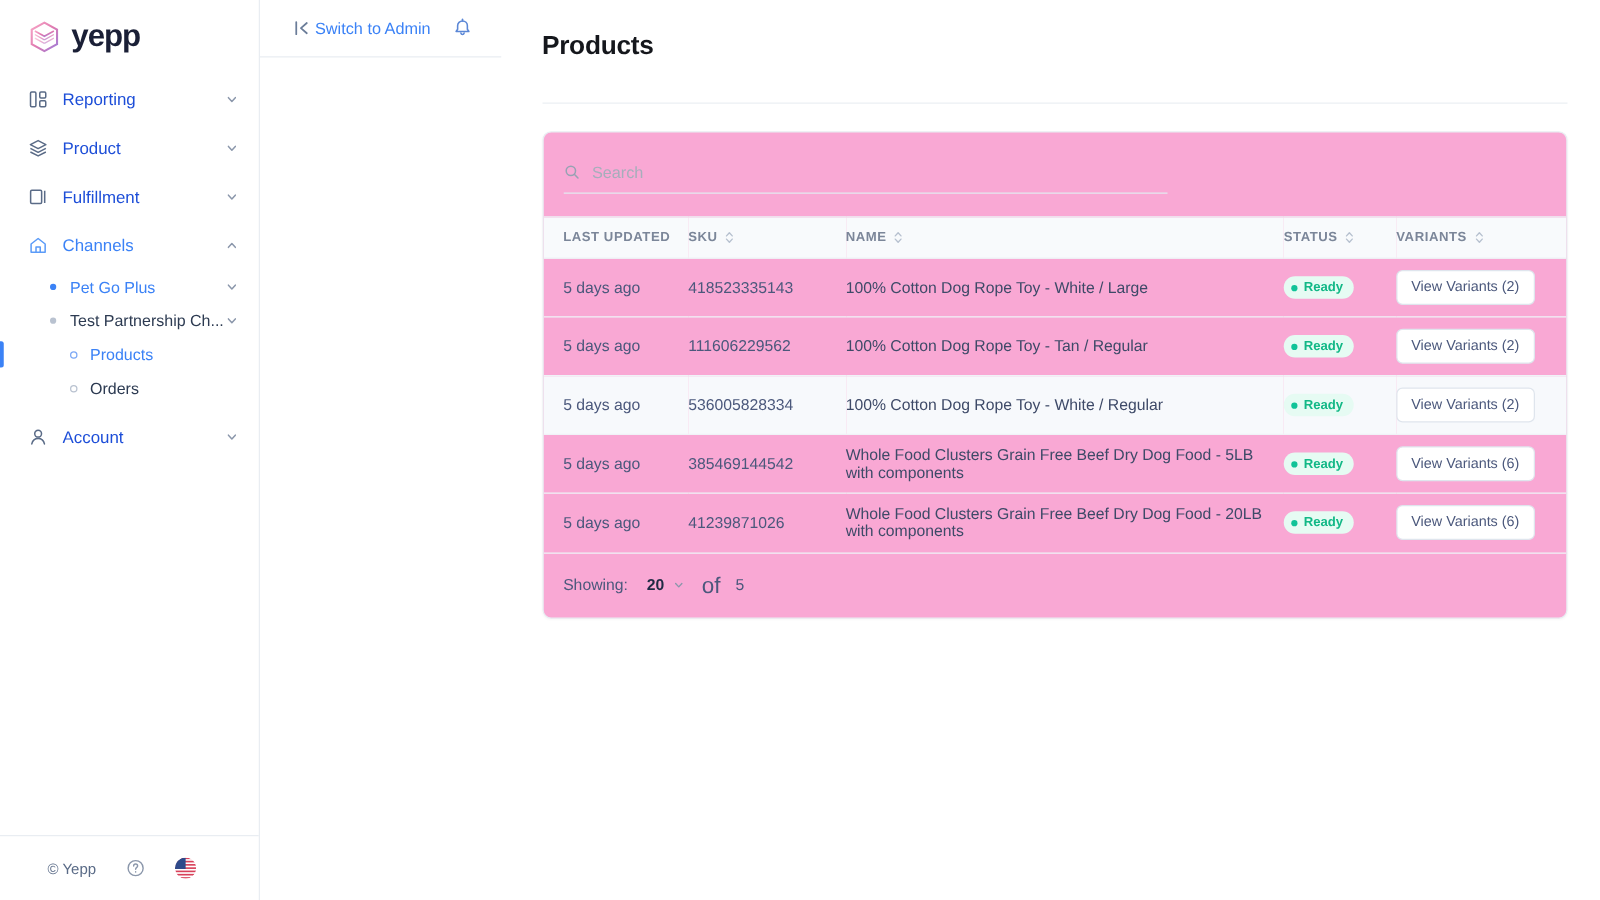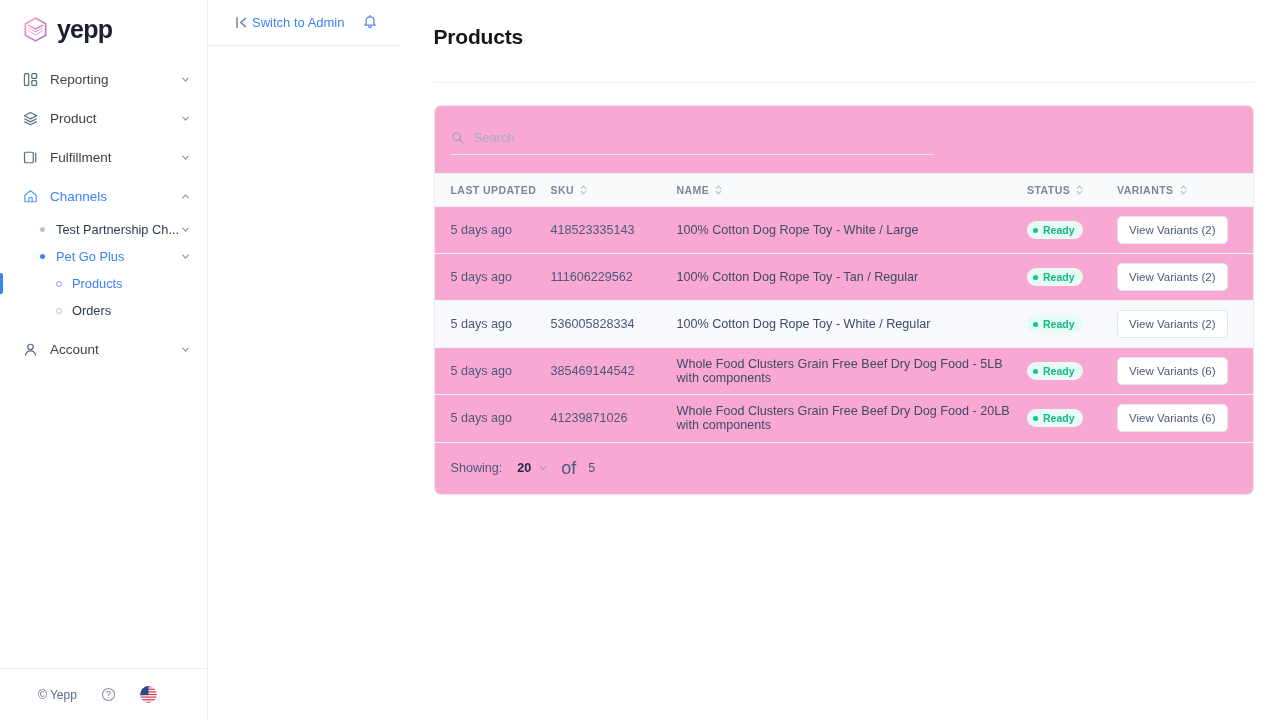--- a/index.html
+++ b/index.html
@@ -35,21 +35,21 @@
     height: 39px; padding: 0 16px 0 22px;
     cursor: pointer; position: relative;
   }
   .nav-ico {
     width: 16px; height: 16px; flex: 0 0 16px;
     margin-right: 12px; color: #5a6b87;
     display: flex; align-items: center; justify-content: center;
   }
   .nav-ico svg { width: 15px; height: 15px; display: block; }
   .nav-label {
-    font-size: 13.5px; color: #404040; flex: 1;
+    font-size: 13.5px; color: #1d4ed8; flex: 1;
     white-space: nowrap; overflow: hidden; text-overflow: ellipsis;
   }
   .nav-item.active .nav-label { color: #3b82f6; }
   .nav-item.active .nav-ico { color: #5b9bf8; }
   .chev {
     width: 11px; height: 11px; color: #8b97ab;
     flex: 0 0 11px; display: flex; align-items: center;
   }
   .chev svg { width: 11px; height: 11px; display: block; }
 
@@ -294,33 +294,33 @@
           </svg>
         </span>
         <span class="nav-label">Channels</span>
         <span class="chev">
           <svg viewBox="0 0 12 12" fill="none" stroke="currentColor" stroke-width="1.3" stroke-linecap="round" stroke-linejoin="round">
               <path d="M3 7.5 L6 4.2 L9 7.5"></path>
             </svg>
         </span>
       </div>
 
+      <div class="sub-item sel blue-dot">
+        <span class="dot"></span>
+        <span class="sub-label">Pet Go Plus</span>
+        <span class="chev">
+          <svg viewBox="0 0 12 12" fill="none" stroke="currentColor" stroke-width="1.3" stroke-linecap="round" stroke-linejoin="round">
+              <path d="M3 4.5 L6 7.8 L9 4.5"></path>
+            </svg>
+        </span>
+      </div>
+
       <div class="sub-item">
         <span class="dot"></span>
         <span class="sub-label">Test Partnership Ch...</span>
-        <span class="chev">
-          <svg viewBox="0 0 12 12" fill="none" stroke="currentColor" stroke-width="1.3" stroke-linecap="round" stroke-linejoin="round">
-              <path d="M3 4.5 L6 7.8 L9 4.5"></path>
-            </svg>
-        </span>
-      </div>
-
-      <div class="sub-item sel blue-dot">
-        <span class="dot"></span>
-        <span class="sub-label">Pet Go Plus</span>
         <span class="chev">
           <svg viewBox="0 0 12 12" fill="none" stroke="currentColor" stroke-width="1.3" stroke-linecap="round" stroke-linejoin="round">
               <path d="M3 4.5 L6 7.8 L9 4.5"></path>
             </svg>
         </span>
       </div>
 
       <div class="sub2-item sel">
         <span class="active-bar"></span>
         <span class="ring"></span>

